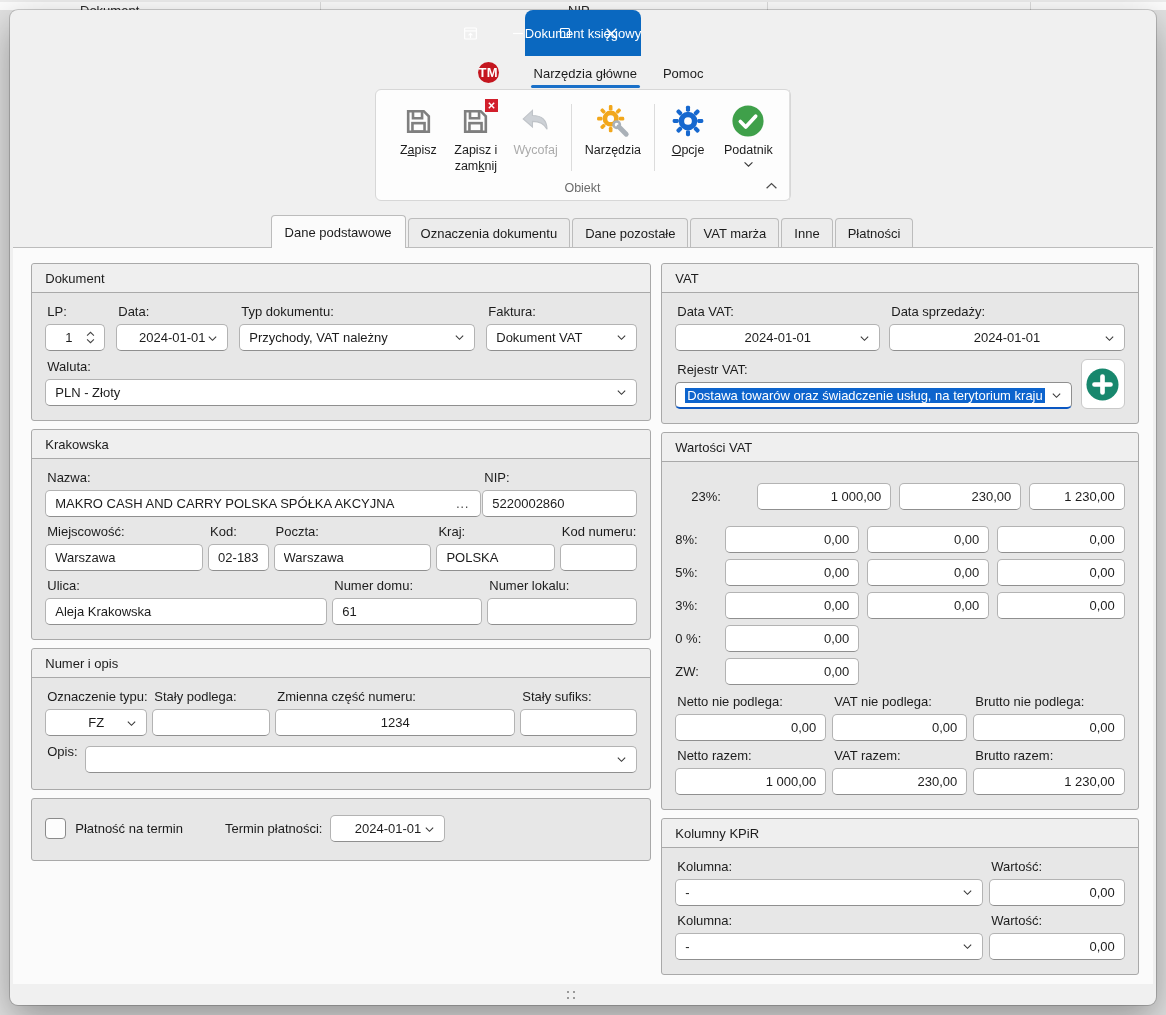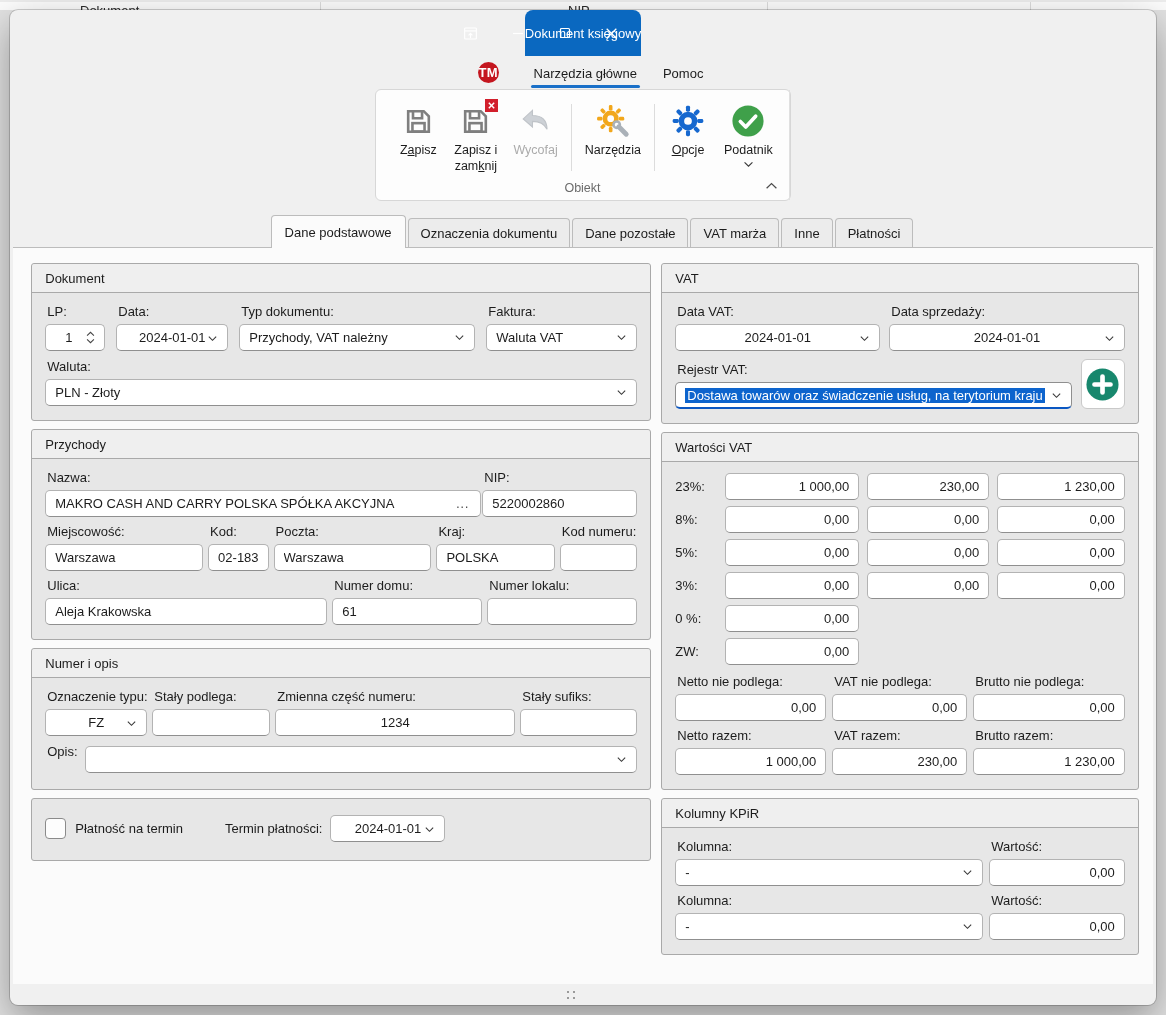--- a/index.html
+++ b/index.html
@@ -305,21 +305,21 @@
                 <span class="chev">
                     <svg width="11" height="11" viewBox="0 0 12 12">
                       <path d="M2 4 L6 8 L10 4" stroke="#3a3a3a" stroke-width="1.2" fill="none"></path>
                     </svg>
                   </span>
               </div>
             </div>
             <div class="fcol" style="flex:1">
               <span class="flabel">Faktura:</span>
               <div class="fld">
-                <span class="val">Waluta VAT</span>
+                <span class="val">Dokument VAT</span>
                 <span class="chev">
                     <svg width="11" height="11" viewBox="0 0 12 12">
                       <path d="M2 4 L6 8 L10 4" stroke="#3a3a3a" stroke-width="1.2" fill="none"></path>
                     </svg>
                   </span>
               </div>
             </div>
           </div>
           <div class="fcol">
             <span class="flabel">Waluta:</span>
@@ -329,21 +329,21 @@
                   <svg width="11" height="11" viewBox="0 0 12 12">
                     <path d="M2 4 L6 8 L10 4" stroke="#3a3a3a" stroke-width="1.2" fill="none"></path>
                   </svg>
                 </span>
             </div>
           </div>
         </div>
       </div>
 
       <div class="gbox">
-        <div class="gbox-h">Przychody</div>
+        <div class="gbox-h">Krakowska</div>
         <div class="gbox-b">
           <div class="frow mb7" style="gap:1px">
             <div class="fcol" style="flex:1">
               <span class="flabel">Nazwa:</span>
               <div class="fld">
                 <span class="val">MAKRO CASH AND CARRY POLSKA SPÓŁKA AKCYJNA</span>
                 <span class="ellipsis-btn">...</span>
               </div>
             </div>
             <div class="fcol" style="width:155px">
@@ -523,21 +523,21 @@
               </svg>
             </div>
           </div>
         </div>
       </div>
 
       <div class="gbox">
         <div class="gbox-h">Wartości VAT</div>
         <div class="gbox-b">
           <div class="frow mb6" style="gap:8px;align-items:center">
-            <span class="flabel" style="width:42px;margin:0">23%:</span>
+            <span class="flabel" style="width:42px;margin:16px">23%:</span>
             <div class="fld right" style="width:134px">
                 <span class="val">1 000,00</span>
               </div>
             <div class="fld right" style="width:122px">
                 <span class="val">230,00</span>
               </div>
             <div class="fld right" style="flex:1">
                 <span class="val">1 230,00</span>
               </div>
           </div>

